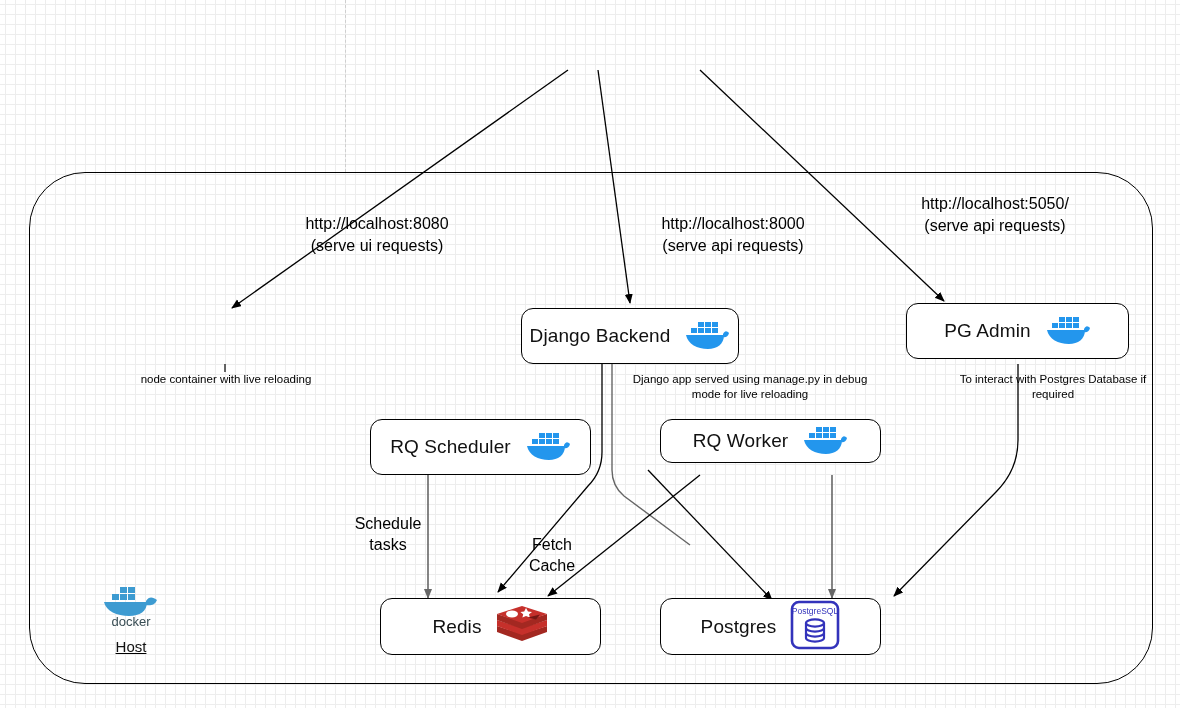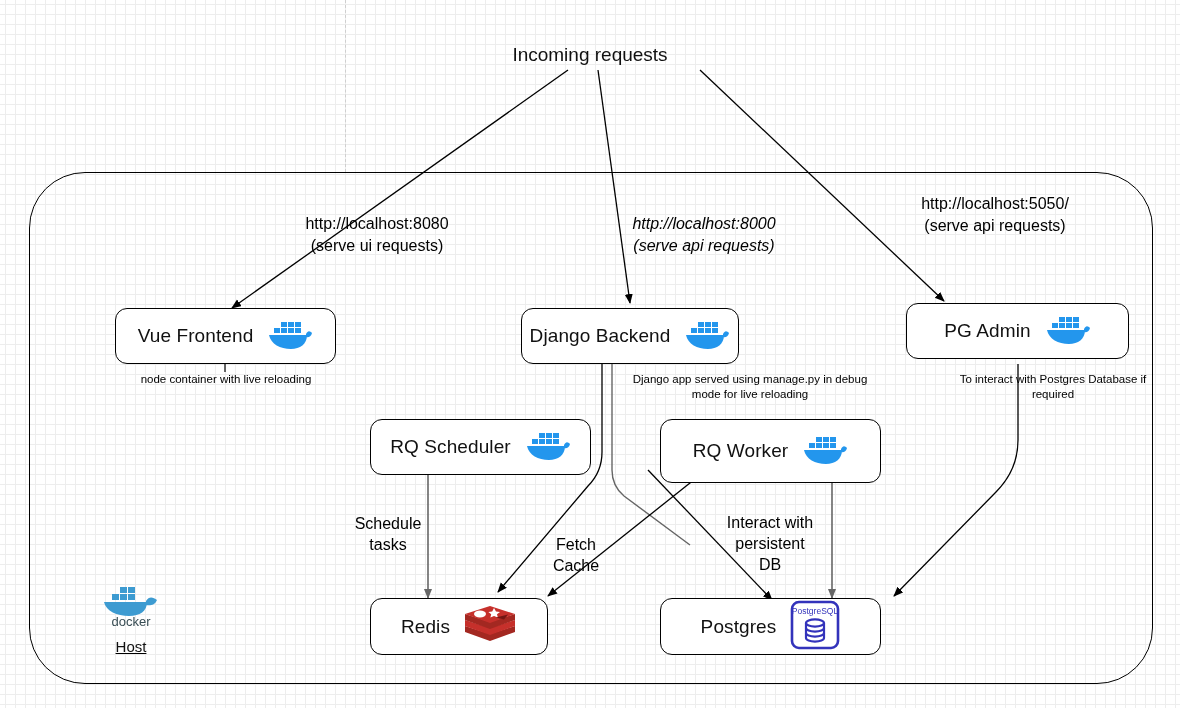--- a/index.html
+++ b/index.html
@@ -116,21 +116,20 @@
     border-left: 1px dashed #cfcfcf;
   }
 </style>
 </head>
 <body>
 
 <div id="canvas">
 
   <div class="dashed-guide"></div>
 
-  <div id="title">Incoming requests</div>
 
   <div id="host-box"></div>
 
   <svg id="wires" viewBox="0 0 1180 708">
     <defs>
       <marker id="ah" markerWidth="11" markerHeight="11" refX="9" refY="4" orient="auto" markerUnits="userSpaceOnUse">
         <path d="M0,0 L10,4 L0,8 z" fill="#000000"></path>
       </marker>
       <marker id="ahg" markerWidth="11" markerHeight="11" refX="9" refY="4" orient="auto" markerUnits="userSpaceOnUse">
         <path d="M0,0 L10,4 L0,8 z" fill="#666666"></path>
@@ -156,125 +155,107 @@
 
     <path d="M 700,475 L 548,596" fill="none" stroke="#000000" stroke-width="1.3" marker-end="url(#ah)"></path>
 
     <path d="M 832,475 L 832,598" fill="none" stroke="#666666" stroke-width="1.6" marker-end="url(#ahg)"></path>
 
     <path d="M 1018,364 L 1018,440 Q 1018,470 996,492 L 894,596" fill="none" stroke="#000000" stroke-width="1.3" marker-end="url(#ah)"></path>
   </svg>
 
   <div class="url-label" style="left:266px; top:213px; width:222px;"><span>http://localhost:8080</span><br><span>(serve ui requests)</span></div>
 
-  <div class="url-label" style="left:593px; top:213px; width:222px;font-style:italic;"><span>http://localhost:8000</span><br><span>(serve api requests)</span></div>
+  <div class="url-label" style="left:622px; top:213px; width:222px;"><span>http://localhost:8000</span><br><span>(serve api requests)</span></div>
 
   <div class="url-label" style="left:884px; top:193px; width:222px;"><span>http://localhost:5050/</span><br><span>(serve api requests)</span></div>
 
-  <div class="node" style="left:115px; top:308px; width:221px; height:56px;">
-    <span class="node-label">Vue Frontend</span>
+  <div class="caption" style="left:105px; top:372px; width:242px;">node container with live reloading</div>
+
+  <div class="node" style="left:521px; top:308px; width:218px; height:56px;">
+    <span class="node-label">Django Backend</span>
     <span class="node-icon">
       <svg width="46" height="34" viewBox="0 0 46 34">
         <g fill="#2396ED">
           <rect x="14" y="5" width="6" height="5"></rect>
           <rect x="21" y="5" width="6" height="5"></rect>
           <rect x="28" y="5" width="6" height="5"></rect>
           <rect x="7" y="11" width="6" height="5"></rect>
           <rect x="14" y="11" width="6" height="5"></rect>
           <rect x="21" y="11" width="6" height="5"></rect>
           <rect x="28" y="11" width="6" height="5"></rect>
           <path d="M2,18 L40,18 C40,27 33,32 24,32 C13,32 4,27 2,18 Z"></path>
           <path d="M39,17 C41,13 43,14 45,16 C44,20 41,21 39,20 Z"></path>
         </g>
       </svg>
     </span>
   </div>
-  <div class="caption" style="left:105px; top:372px; width:242px;">node container with live reloading</div>
-
-  <div class="node" style="left:521px; top:308px; width:218px; height:56px;">
-    <span class="node-label">Django Backend</span>
+  <div class="caption" style="left:625px; top:372px; width:250px;">Django app served using manage.py
+in debug mode for live reloading</div>
+
+  <div class="node" style="left:906px; top:303px; width:223px; height:56px;">
+    <span class="node-label">PG Admin</span>
     <span class="node-icon">
       <svg width="46" height="34" viewBox="0 0 46 34">
         <g fill="#2396ED">
           <rect x="14" y="5" width="6" height="5"></rect>
           <rect x="21" y="5" width="6" height="5"></rect>
           <rect x="28" y="5" width="6" height="5"></rect>
           <rect x="7" y="11" width="6" height="5"></rect>
           <rect x="14" y="11" width="6" height="5"></rect>
           <rect x="21" y="11" width="6" height="5"></rect>
           <rect x="28" y="11" width="6" height="5"></rect>
           <path d="M2,18 L40,18 C40,27 33,32 24,32 C13,32 4,27 2,18 Z"></path>
           <path d="M39,17 C41,13 43,14 45,16 C44,20 41,21 39,20 Z"></path>
         </g>
       </svg>
     </span>
   </div>
-  <div class="caption" style="left:625px; top:372px; width:250px;">Django app served using manage.py
-in debug mode for live reloading</div>
-
-  <div class="node" style="left:906px; top:303px; width:223px; height:56px;">
-    <span class="node-label">PG Admin</span>
+  <div class="caption" style="left:917px; top:372px; width:220px;padding-left:26px;">To interact with Postgres
+Database if required</div>
+
+  <div class="node" style="left:370px; top:419px; width:221px; height:56px;">
+    <span class="node-label">RQ Scheduler</span>
     <span class="node-icon">
       <svg width="46" height="34" viewBox="0 0 46 34">
         <g fill="#2396ED">
           <rect x="14" y="5" width="6" height="5"></rect>
           <rect x="21" y="5" width="6" height="5"></rect>
           <rect x="28" y="5" width="6" height="5"></rect>
           <rect x="7" y="11" width="6" height="5"></rect>
           <rect x="14" y="11" width="6" height="5"></rect>
           <rect x="21" y="11" width="6" height="5"></rect>
           <rect x="28" y="11" width="6" height="5"></rect>
           <path d="M2,18 L40,18 C40,27 33,32 24,32 C13,32 4,27 2,18 Z"></path>
           <path d="M39,17 C41,13 43,14 45,16 C44,20 41,21 39,20 Z"></path>
         </g>
       </svg>
     </span>
   </div>
-  <div class="caption" style="left:917px; top:372px; width:220px;padding-left:26px;">To interact with Postgres
-Database if required</div>
-
-  <div class="node" style="left:370px; top:419px; width:221px; height:56px;">
-    <span class="node-label">RQ Scheduler</span>
+
+  <div class="node" style="left:660px; top:419px; width:221px; height:44px;">
+    <span class="node-label">RQ Worker</span>
     <span class="node-icon">
       <svg width="46" height="34" viewBox="0 0 46 34">
         <g fill="#2396ED">
           <rect x="14" y="5" width="6" height="5"></rect>
           <rect x="21" y="5" width="6" height="5"></rect>
           <rect x="28" y="5" width="6" height="5"></rect>
           <rect x="7" y="11" width="6" height="5"></rect>
           <rect x="14" y="11" width="6" height="5"></rect>
           <rect x="21" y="11" width="6" height="5"></rect>
           <rect x="28" y="11" width="6" height="5"></rect>
           <path d="M2,18 L40,18 C40,27 33,32 24,32 C13,32 4,27 2,18 Z"></path>
           <path d="M39,17 C41,13 43,14 45,16 C44,20 41,21 39,20 Z"></path>
         </g>
       </svg>
     </span>
   </div>
 
-  <div class="node" style="left:660px; top:419px; width:221px; height:64px;">
-    <span class="node-label">RQ Worker</span>
-    <span class="node-icon">
-      <svg width="46" height="34" viewBox="0 0 46 34">
-        <g fill="#2396ED">
-          <rect x="14" y="5" width="6" height="5"></rect>
-          <rect x="21" y="5" width="6" height="5"></rect>
-          <rect x="28" y="5" width="6" height="5"></rect>
-          <rect x="7" y="11" width="6" height="5"></rect>
-          <rect x="14" y="11" width="6" height="5"></rect>
-          <rect x="21" y="11" width="6" height="5"></rect>
-          <rect x="28" y="11" width="6" height="5"></rect>
-          <path d="M2,18 L40,18 C40,27 33,32 24,32 C13,32 4,27 2,18 Z"></path>
-          <path d="M39,17 C41,13 43,14 45,16 C44,20 41,21 39,20 Z"></path>
-        </g>
-      </svg>
-    </span>
-  </div>
-
-  <div class="node" style="left:370px; top:598px; width:178px; height:57px;gap:13px;">
+  <div class="node" style="left:380px; top:598px; width:221px; height:57px;gap:13px;">
     <span class="node-label">Redis</span>
     <span class="node-icon">
       <svg width="54" height="42" viewBox="0 0 54 42">
         <g>
           <path d="M27,30 L52,22 L52,28 L27,37 L2,28 L2,22 Z" fill="#A32821"></path>
           <path d="M27,24 L52,16 L52,22 L27,31 L2,22 L2,16 Z" fill="#C6302B"></path>
           <path d="M27,18 L52,10 L52,16 L27,25 L2,16 L2,10 Z" fill="#A32821"></path>
           <path d="M27,2 L52,10 L27,19 L2,10 Z" fill="#C6302B"></path>
           <ellipse cx="17" cy="10" rx="6" ry="3.4" fill="#ffffff"></ellipse>
           <path d="M31,4 L33,7.4 L37,8 L34,10.3 L34.8,13.6 L31,12 L27.4,13.6 L28.2,10.3 L25.4,8 L29.2,7.4 Z" fill="#ffffff"></path>
@@ -295,25 +276,22 @@
           <path d="M16,23 L16,38 C16,40 20,41.6 25,41.6 C30,41.6 34,40 34,38 L34,23"></path>
           <path d="M16,28 C16,30 20,31.6 25,31.6 C30,31.6 34,30 34,28"></path>
           <path d="M16,33 C16,35 20,36.6 25,36.6 C30,36.6 34,35 34,33"></path>
         </g>
       </svg>
     </span>
   </div>
 
   <div class="edge-label" style="left:320px; top:513px; width:136px;">Schedule
 tasks</div>
-  <div class="edge-label" style="left:505px; top:534px; width:94px;padding-left:24px;">Fetch
+  <div class="edge-label" style="left:505px; top:534px; width:94px;">Fetch
 Cache</div>
-  <div class="edge-label" style="left:705px; top:512px; width:130px;">Interact with
-persistent
-DB</div>
 
   <div id="host-mark">
     <span>
       <svg width="60" height="44" viewBox="0 0 60 44">
         <g fill="#3D9BD1">
           <rect x="19" y="3" width="7" height="6"></rect>
           <rect x="27" y="3" width="7" height="6"></rect>
           <rect x="11" y="10" width="7" height="6"></rect>
           <rect x="19" y="10" width="7" height="6"></rect>
           <rect x="27" y="10" width="7" height="6"></rect>

